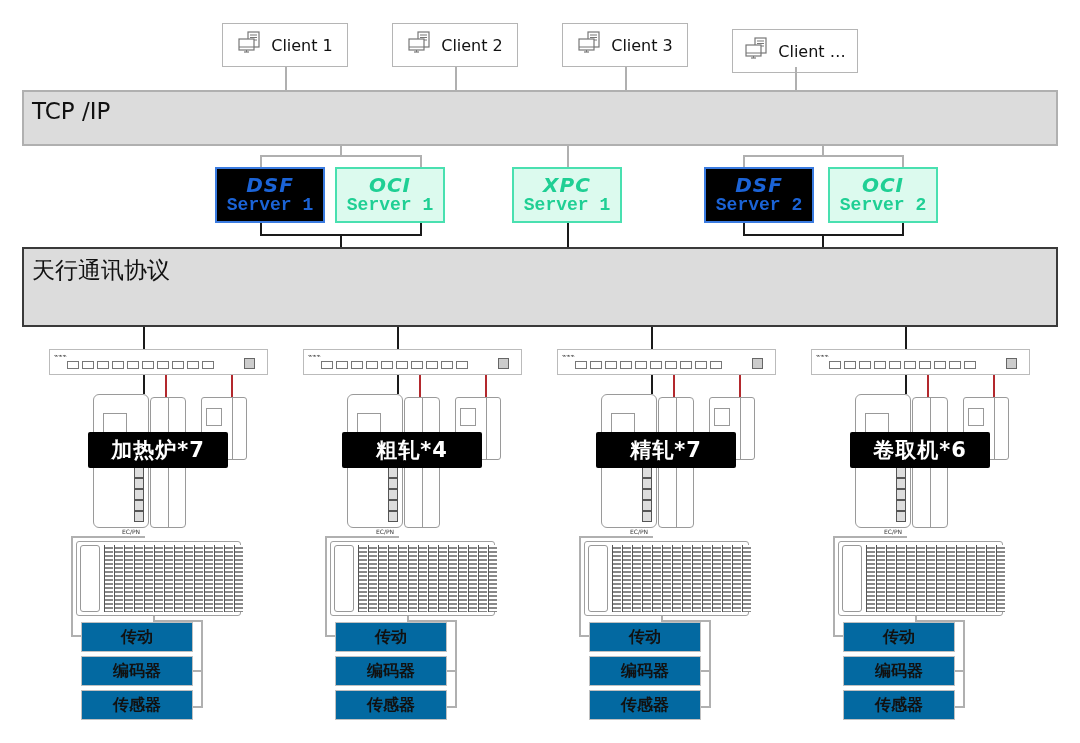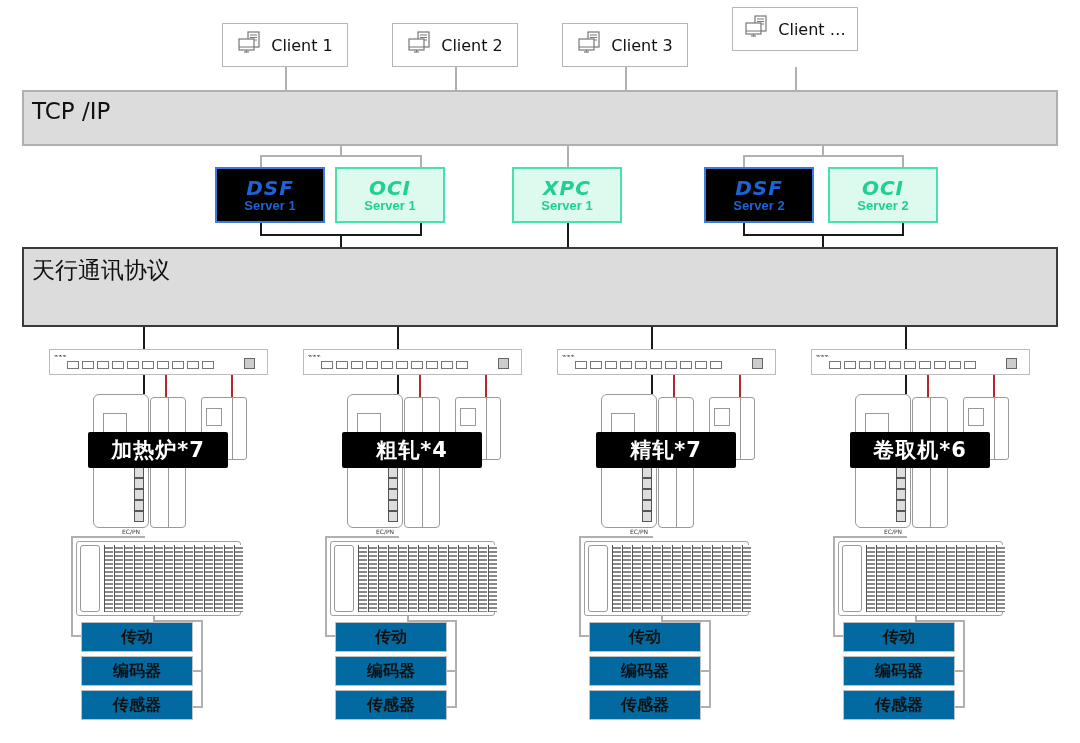--- a/index.html
+++ b/index.html
@@ -14,21 +14,21 @@
   .bus-tcp { border: 2px solid #b0b0b0; }
   .bus-proto { border: 2px solid #3a3a3a; }
   .bus-label { position: absolute; left: 8px; top: 6px; font-size: 23px; color: #111; }
   .line-gray { background: #b0b0b0; }
   .line-black { background: #1a1a1a; }
   .line-red { background: #b3282d; }
   .server { width: 110px; height: 56px; border: 2px solid; display: flex; flex-direction: column;
             align-items: center; justify-content: center; line-height: 1.05; }
   .server .brand { font-size: 20px; font-weight: bold; font-style: italic; letter-spacing: 1px;
                    font-family: "DejaVu Sans", sans-serif; }
-  .server .name { font-size: 13px; font-weight: bold; font-family: Liberation Sans, sans-serif; }
+  .server .name { font-size: 18px; font-weight: bold; font-family: Liberation Mono, monospace; }
   .srv-blue { border-color: #3a7be0; background: #000000; color: #1b63d6; }
   .srv-green { border-color: #49e0b0; background: #dcfaee; color: #1fcf94; }
   .switch { width: 219px; height: 26px; border: 1px solid #bbb; background: #fff; }
   .switch .logo { position: absolute; left: 4px; top: 2px; font-size: 7px; color: #333; font-weight: bold; }
   .switch .port { position: absolute; top: 11px; width: 10px; height: 6px; border: 1px solid #777; }
   .switch .rj { position: absolute; top: 8px; width: 9px; height: 9px; border: 1px solid #666; background:#ccc; }
   .ctrl { border: 1px solid #9a9a9a; border-radius: 6px; background: #fff; }
   .ctrl .screen { position: absolute; left: 9px; top: 18px; width: 22px; height: 32px; border: 1px solid #999; }
   .ctrl .eth { position: absolute; left: 40px; width: 8px; height: 9px; border: 1px solid #555; background: #ddd; }
   .card { border: 1px solid #9a9a9a; border-radius: 4px; background: #fff; }
@@ -82,21 +82,21 @@
           <line x1="13" y1="4" x2="20" y2="4" stroke="#777"></line>
           <line x1="13" y1="6.5" x2="20" y2="6.5" stroke="#777"></line>
           <line x1="13" y1="9" x2="20" y2="9" stroke="#777"></line>
           <rect x="2" y="8" width="15" height="11" fill="#fff" stroke="#777" stroke-width="1.2"></rect>
           <line x1="2" y1="16" x2="17" y2="16" stroke="#777"></line>
           <line x1="7" y1="21" x2="12" y2="21" stroke="#777" stroke-width="1.2"></line>
           <line x1="9.5" y1="19" x2="9.5" y2="21" stroke="#777"></line>
         </svg></span>
       <span>Client 3</span>
     </div>
-    <div class="abs client" style="left: 732px; top: 7px;">
+    <div class="abs client" style="left: 732px; top: 29px;">
       <span><svg viewBox="0 0 26 24">
           <rect x="11" y="1" width="11" height="15" fill="#fff" stroke="#777" stroke-width="1.2"></rect>
           <line x1="13" y1="4" x2="20" y2="4" stroke="#777"></line>
           <line x1="13" y1="6.5" x2="20" y2="6.5" stroke="#777"></line>
           <line x1="13" y1="9" x2="20" y2="9" stroke="#777"></line>
           <rect x="2" y="8" width="15" height="11" fill="#fff" stroke="#777" stroke-width="1.2"></rect>
           <line x1="2" y1="16" x2="17" y2="16" stroke="#777"></line>
           <line x1="7" y1="21" x2="12" y2="21" stroke="#777" stroke-width="1.2"></line>
           <line x1="9.5" y1="19" x2="9.5" y2="21" stroke="#777"></line>
         </svg></span>

